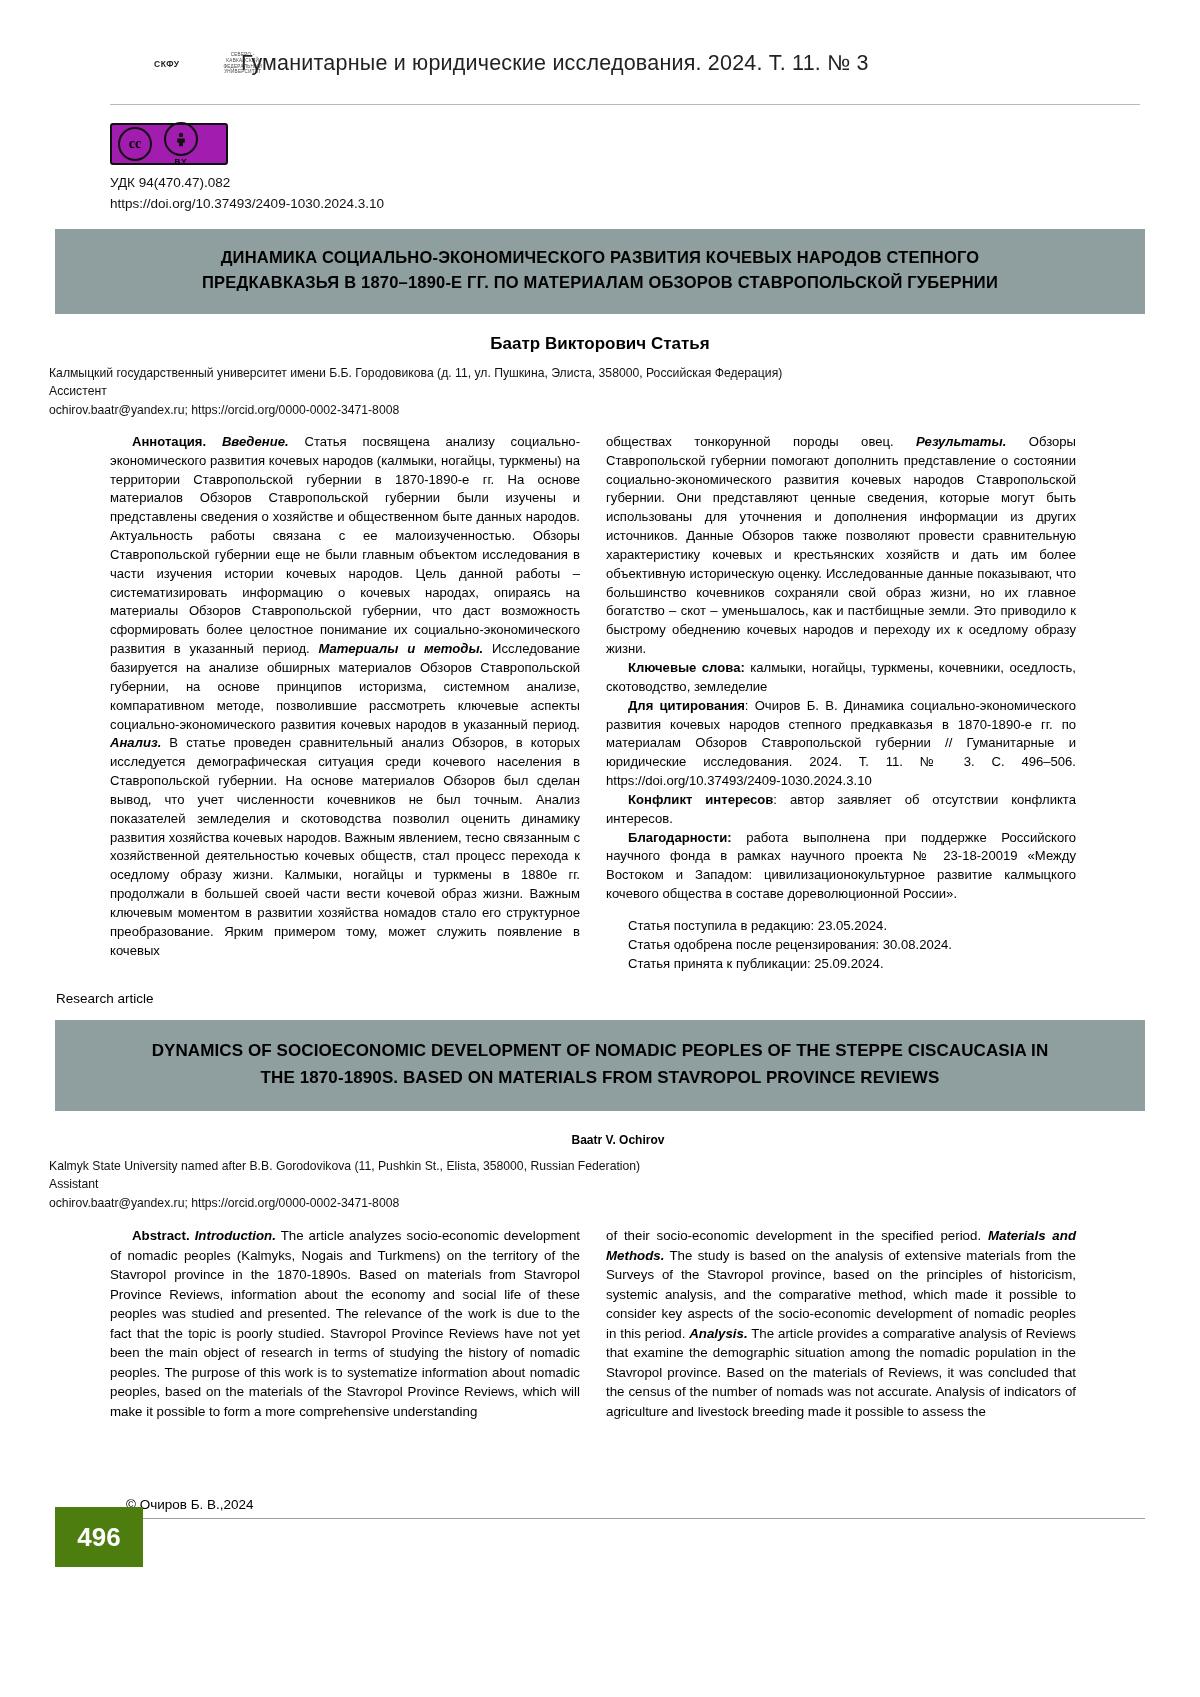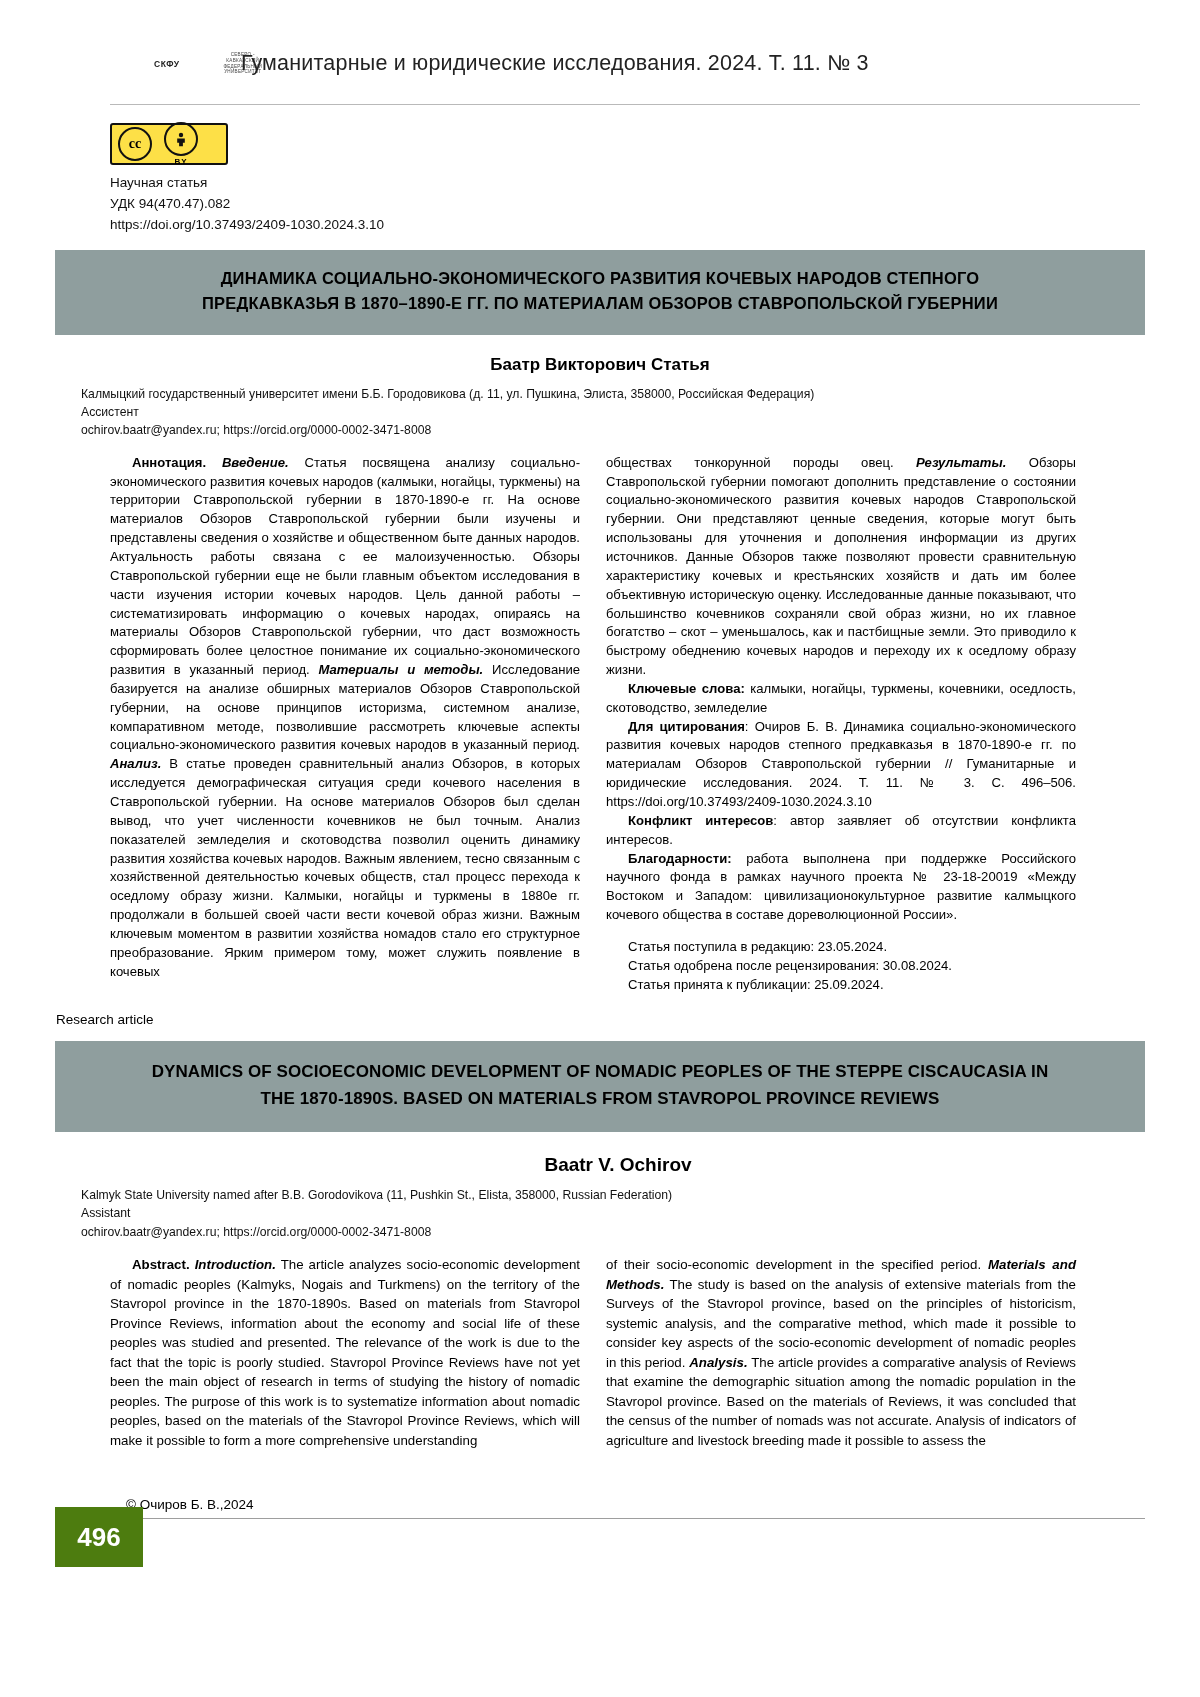--- a/index.html
+++ b/index.html
@@ -17,42 +17,42 @@
   .header { display:flex; align-items:center; padding:40px 60px 0 110px; }
   .logo { width:115px; flex:0 0 115px; display:flex; align-items:center;gap:44px; }
   .logo svg { display:block; }
   .logo-cap { font-size:8.5px; letter-spacing:0.5px; color:#222; margin-top:2px; font-weight:bold;}
   .logo-sub { font-size:4.6px; letter-spacing:0.3px; color:#444; margin-top:1px; text-align:center; line-height:1.3;}
   .journal-title { font-size:21.5px; color:#222; letter-spacing:0.2px; margin-left:16px; }
   .rule { border:0; border-top:1px solid #b9b9b9; margin:18px 60px 0 110px; }
 
   
   .meta-block { padding:18px 0 0 110px; }
-  .cc-badge { width:118px; height:42px; border:2px solid #111; border-radius:3px; background:#fde047; display:flex; align-items:center; box-sizing:border-box; }
+  .cc-badge { width:118px; height:42px; border:2px solid #111; border-radius:3px; background:#a21caf; display:flex; align-items:center; box-sizing:border-box; }
   .cc-circle { width:30px; height:30px; border:2.5px solid #111; border-radius:50%; margin-left:6px; display:flex; align-items:center; justify-content:center; font-size:14px; font-weight:bold; font-family:"Liberation Serif", serif; }
   .cc-by { margin-left:12px; display:flex; flex-direction:column; align-items:center; }
   .cc-by-circle { width:30px; height:30px; border:2.5px solid #111; border-radius:50%; display:flex; align-items:center; justify-content:center; }
   .cc-by-label { font-size:8px; font-weight:bold; letter-spacing:1px; margin-top:1px; }
   .meta-lines { margin-top:8px; font-size:13.5px; line-height:1.55; color:#111; }
 
   
   .banner {
     background:#8f9e9e; color:#000000;
     margin:14px 55px 0 55px;
     padding:16px 110px 18px 110px;
     text-align:center;
     font-weight:bold; font-size:16.5px; line-height:1.55; letter-spacing:0.2px;
     box-sizing:border-box;
   }
   .banner.en { font-size:17px; letter-spacing:0.1px; padding:18px 90px 20px 90px;}
 
   
   .author { text-align:center; font-weight:bold; font-size:17px; margin-top:20px; }
-  .author.en { font-size:19px; margin-top:22px;padding-left:36px; }
-  .affil { padding:0 81px; font-size:12.2px; line-height:1.5; margin-top:10px; color:#111; }
+  .author.en { font-size:12px; margin-top:22px;padding-left:36px; }
+  .affil { padding:0 49px; font-size:12.2px; line-height:1.5; margin-top:10px; color:#111; }
   .affil div { margin:0; }
 
   
   .cols { display:flex; padding:0 110px; margin-top:14px; gap:26px; }
   .col { width:470px; font-size:13.1px; line-height:1.44; text-align:justify; }
   .col p { margin:0; text-indent:22px; }
   .col p.noind { text-indent:0; }
   .bold { font-weight:bold; }
   .bolditalic { font-weight:bold; font-style:italic; }
   .dates { margin-top:13px; }
@@ -97,21 +97,20 @@
         <div class="cc-by-circle">
           <svg width="16" height="16" viewBox="0 0 16 16" aria-hidden="true">
             <circle cx="8" cy="4" r="2.2" fill="#111"></circle>
             <path d="M4.2 7.5h7.6v4.2h-1.9v3.6H6.1v-3.6H4.2z" fill="#111"></path>
           </svg>
         </div>
         <div class="cc-by-label">BY</div>
       </div>
     </div>
     <div class="meta-lines">
-      <div>Научная статья</div>
       <div>УДК 94(470.47).082</div>
       <div>https://doi.org/10.37493/2409-1030.2024.3.10</div>
     </div>
   </div>
 
   <div class="banner">ДИНАМИКА СОЦИАЛЬНО-ЭКОНОМИЧЕСКОГО РАЗВИТИЯ КОЧЕВЫХ НАРОДОВ СТЕПНОГО ПРЕДКАВКАЗЬЯ В 1870–1890-Е ГГ. ПО МАТЕРИАЛАМ ОБЗОРОВ СТАВРОПОЛЬСКОЙ ГУБЕРНИИ</div>
 
   <div class="author">Баатр Викторович Статья</div>
   <div class="affil">
     <div>Калмыцкий государственный университет имени Б.Б. Городовикова (д. 11, ул. Пушкина, Элиста, 358000, Российская Федерация)</div>

